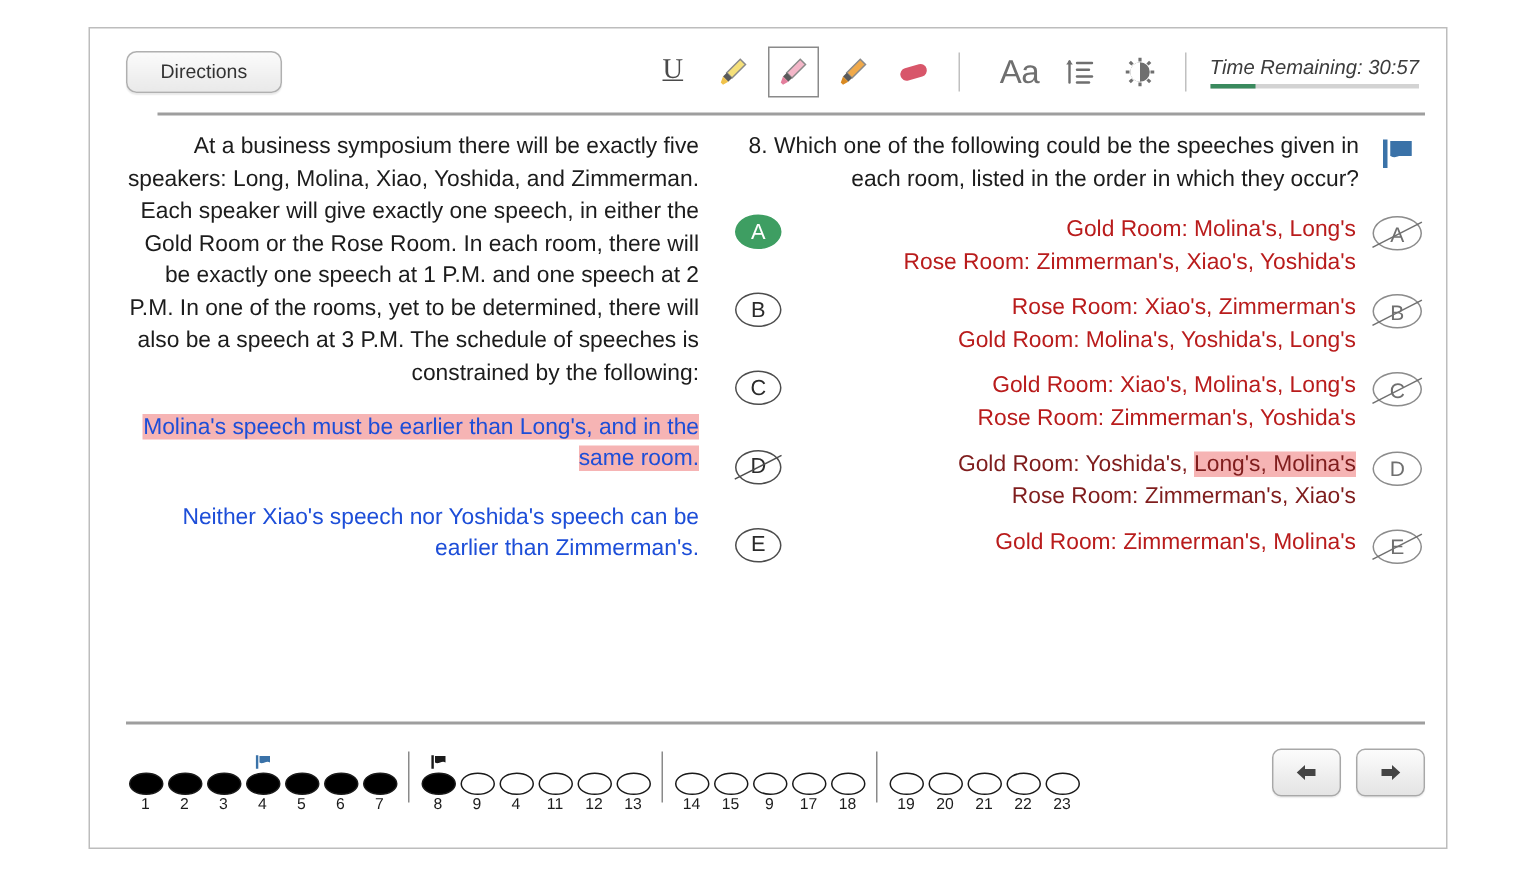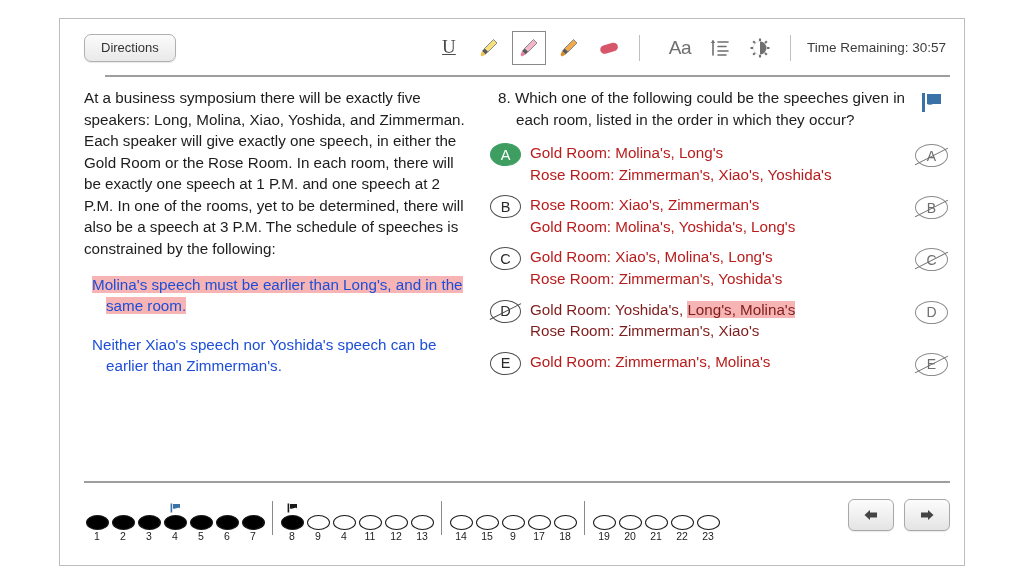--- a/index.html
+++ b/index.html
@@ -45,21 +45,21 @@
     background: #9e9e9e;
   }
 
   .directions-btn {
     font-family: "Liberation Sans", sans-serif;
     font-size: 13px;
     color: #333333;
     background: linear-gradient(to bottom, #fbfbfb 0%, #e9e9e9 100%);
     border: 1px solid #b0b0b0;
     border-radius: 7px;
-    padding: 6px 16px;
+    padding: 6px 22px;
     cursor: pointer;
     box-shadow: 0 1px 1px rgba(0,0,0,0.09);
     line-height: 1.1;
   }
 
   .tool-spacer { flex: 1 1 auto; }
 
   .tools {
     display: flex;
     align-items: center;
@@ -89,31 +89,32 @@
     padding-bottom: 2px;
   }
   .tool-divider {
     width: 1px;
     height: 26px;
     background: #c0c0c0;
     margin: 0 10px;
   }
   .tool.fontsize-tool {
     color: #6f6f6f;
-    font-size: 19px;
+    font-size: 22px;
     letter-spacing: -0.5px;
     margin-left: 13px;
   }
 
   .time-block {
     display: flex;
-    flex-direction: row;
+    flex-direction: column;
     justify-content: center;
     margin-left: 6px;
     margin-right: 4px;
+    font-style: italic;
   }
   .time-text {
     font-size: 13.5px;
     color: #3c3c3c;
     white-space: nowrap;
     line-height: 1.2;
   }
   .time-bar {
     margin-top: 3px;
     height: 3px;
@@ -128,20 +129,21 @@
     background: #3a8a5e;
   }
 
   
   .content {
     flex: 1 1 auto;
     display: flex;
     padding: 10px 14px 0 24px;
     box-sizing: border-box;
     overflow: hidden;
+    text-align: right;
   }
 
   .left-pane {
     width: 400px;
     flex: 0 0 400px;
     padding-right: 18px;
     box-sizing: border-box;
   }
   .right-pane {
     flex: 1 1 auto;

